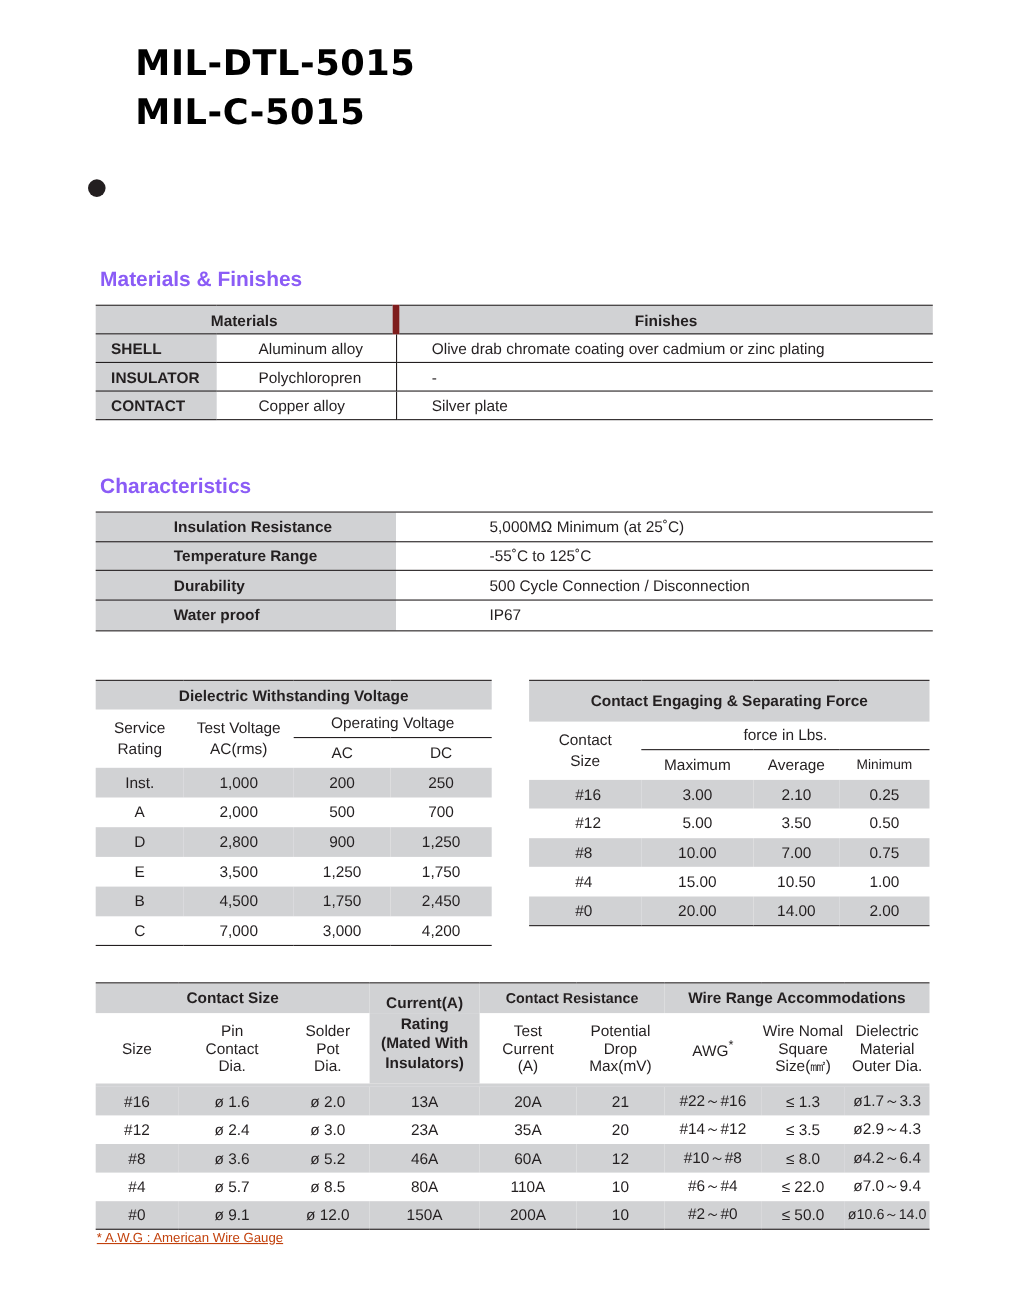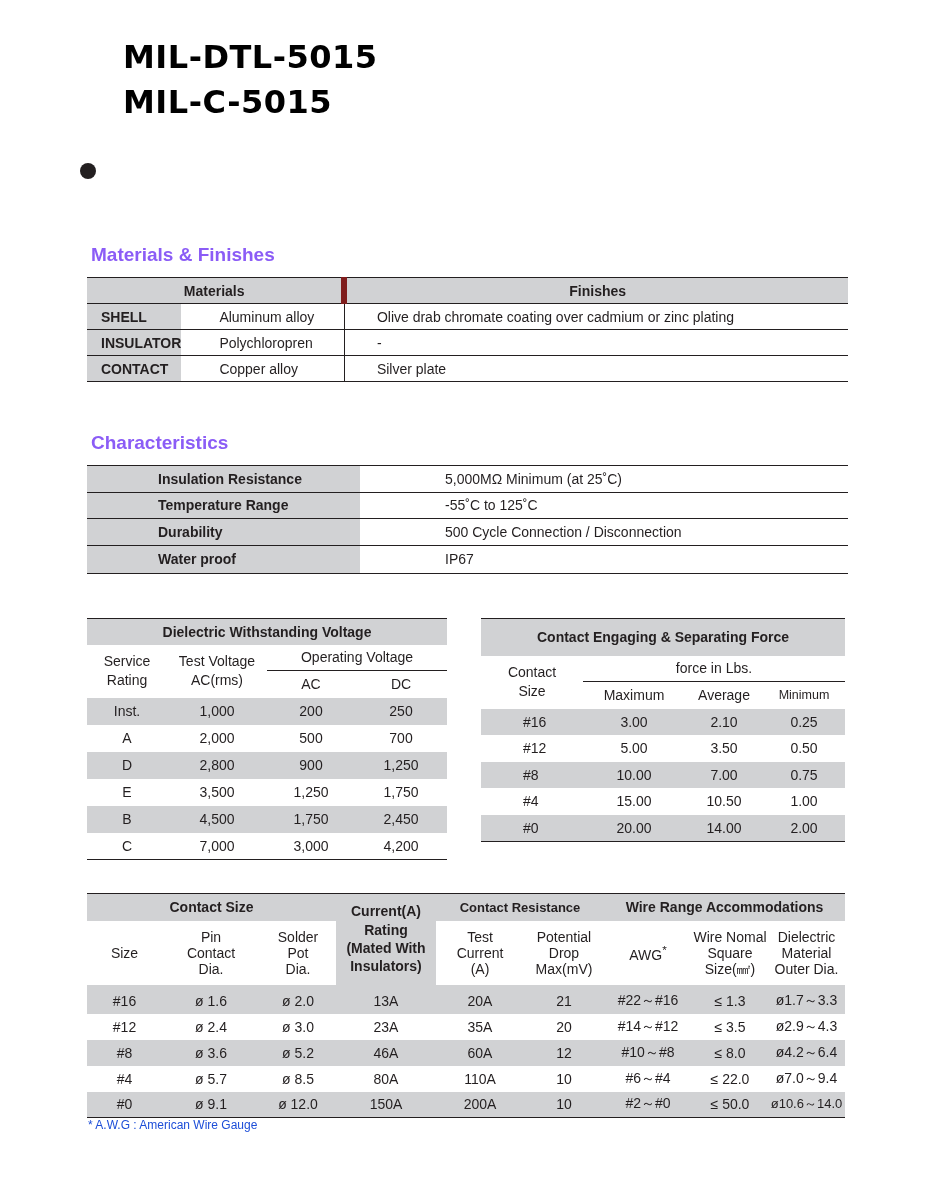--- a/index.html
+++ b/index.html
@@ -22,21 +22,21 @@
   td, th { padding: 0; font-weight: normal; }
   .gray { background: #d1d2d4; }
   .bold { font-weight: bold; }
 
   
   #mat { left: 87px; top: 277px; width: 761px; border-top: 1.5px solid #231f20; border-bottom: 1.5px solid #231f20; }
   #mat tr { height: 26px; }
   #mat tr.h { height: 26px; border-bottom: 1.5px solid #231f20; }
   #mat tr.r { border-bottom: 1px solid #231f20; }
   #mat tr.r:last-child { border-bottom: none; }
-  #mat .c1 { width: 94px; padding-left: 14px; box-sizing: border-box; font-weight: bold; }
+  #mat .c1 { width: 110px; padding-left: 14px; box-sizing: border-box; font-weight: bold; }
   #mat .c2 { width: 163px; padding-left: 38px; box-sizing: border-box; }
   #mat .c3 { padding-left: 32px; border-left: 1px solid #231f20; }
   #mat th.mh { text-align: center; font-weight: bold; }
   #mat th.fh { text-align: center; font-weight: bold; border-left: 6px solid #7f1d1d; }
 
   
   #chr { left: 87px; top: 465px; width: 761px; border-top: 1.5px solid #231f20; border-bottom: 1.5px solid #231f20; }
   #chr tr { height: 26.5px; border-bottom: 1px solid #231f20; }
   #chr tr:last-child { border-bottom: none; height: 28px; }
   #chr .k { width: 273px; padding-left: 71px; box-sizing: border-box; font-weight: bold; }
@@ -60,21 +60,21 @@
   #force tr.d { height: 26.5px; }
   #force .fl { border-bottom: 1.5px solid #231f20; }
   #force td.s { text-align: left; padding-left: 42px; }
 
   
   #big { left: 87px; top: 893px; width: 758px; text-align: center; border-top: 1.5px solid #231f20; border-bottom: 1.5px solid #231f20; }
   #big tr.h1 { height: 27px; }
   #big tr.h1 th { font-weight: bold; }
   #big tr.h2 { height: 64px; line-height: 16px; }
   #big tr.d { height: 26px; }
-  .footnote { left: 88px; top: 1118px; font-size: 12px; color: #1d4ed8; }
+  .footnote { left: 88px; top: 1118px; font-size: 12px; color: #c2410c; text-decoration: underline; }
 </style>
 </head>
 <body>
 
 <div class="abs title" id="t1">MIL-DTL-5015</div>
 <div class="abs title" id="t2">MIL-C-5015</div>
 
 <div class="abs section-head">
   <span class="bullet"></span>
 </div>

